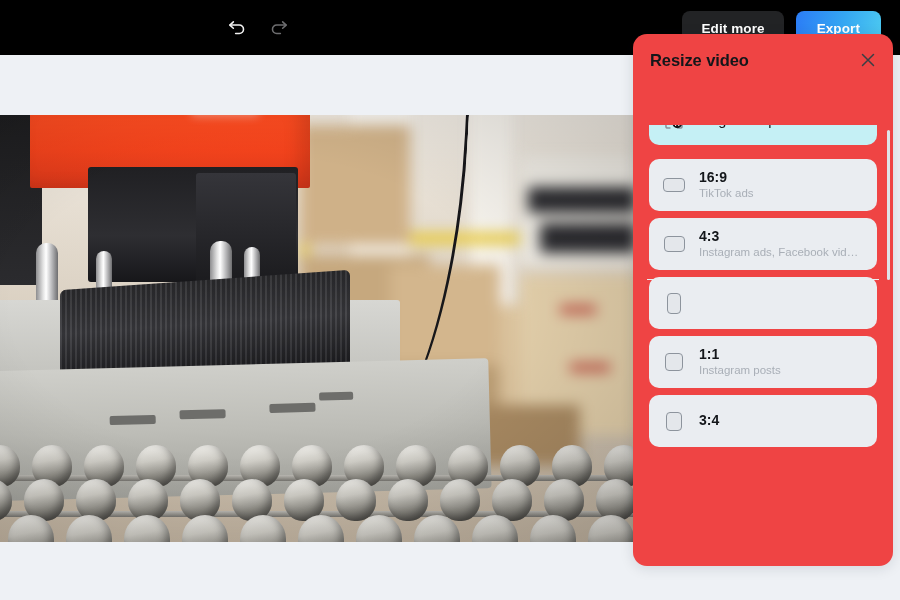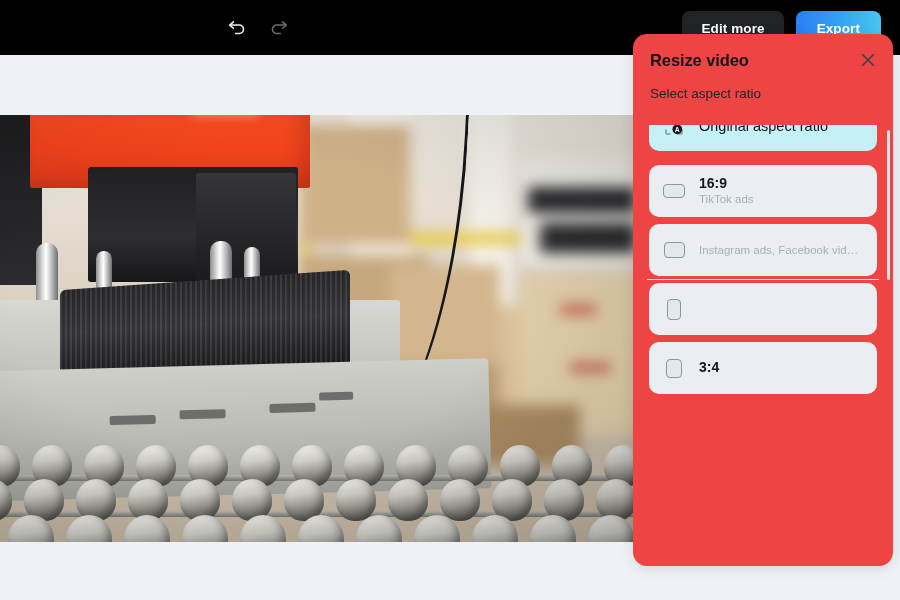--- a/index.html
+++ b/index.html
@@ -153,21 +153,21 @@
   .close-btn {
     position:absolute; right:12px; top:13px; width:26px; height:26px;
     display:flex; align-items:center; justify-content:center; cursor:pointer;
     background:transparent; border:none;
   }
   .panel-sub {
     padding:16px 17px 0 17px; font-size:13.5px; color:#22262b;
   }
   .ratio-scroll {
     position:absolute; left:0; top:91px; right:0; bottom:0;
-    overflow:hidden; padding:10px 16px;
+    overflow:hidden; padding:4px 16px;
   }
   .ratio-item {
     display:flex; align-items:center; gap:13px;
     height:52px; border-radius:10px; margin-bottom:7px;
     padding:0 13px; cursor:pointer; background:#eaedf1;
   }
   .ratio-item.first { background:#c5f0f5; margin-top:-34px; margin-bottom:14px; height:50px; }
   .ratio-texts { display:flex; flex-direction:column; justify-content:center; min-width:0; }
   .ratio-label { font-size:14px; font-weight:bold; color:#13161a; line-height:1.25; }
   .ratio-label.big { font-size:14.5px; font-weight:normal; color:#13161a; }
@@ -322,21 +322,20 @@
 
     <div class="panel-header">
       <div class="panel-title">Resize video</div>
       <button class="close-btn">
         <svg width="16" height="16" viewBox="0 0 16 16">
           <path d="M2.5 2.5 L13.5 13.5 M13.5 2.5 L2.5 13.5" stroke="#3a3f45" stroke-width="1.5" stroke-linecap="round"></path>
         </svg>
       </button>
     </div>
 
-    <div class="panel-sub">Select aspect ratio</div>
 
     <div class="ratio-scroll">
 
       <div class="ratio-item first">
         <span class="ratio-icon">
           <svg width="22" height="22" viewBox="0 0 24 24">
             <path d="M3.2 7.6 V5.2 a2 2 0 0 1 2-2 H7.6" stroke="#8d949d" stroke-width="1.7" fill="none" stroke-linecap="round"></path>
             <path d="M16.4 3.2 H18.8 a2 2 0 0 1 2 2 V7.6" stroke="#8d949d" stroke-width="1.7" fill="none" stroke-linecap="round"></path>
             <path d="M20.8 16.4 V18.8 a2 2 0 0 1 -2 2 H16.4" stroke="#8d949d" stroke-width="1.7" fill="none" stroke-linecap="round"></path>
             <path d="M7.6 20.8 H5.2 a2 2 0 0 1 -2 -2 V16.4" stroke="#8d949d" stroke-width="1.7" fill="none" stroke-linecap="round"></path>
@@ -359,33 +358,43 @@
           <div class="ratio-label">16:9</div>
           <div class="ratio-desc">TikTok ads</div>
         </div>
       </div>
 
       <div class="ratio-item">
         <span class="ratio-icon">
           <span class="shape" style="display:block;width:21px;height:16px;"></span>
         </span>
         <div class="ratio-texts">
+          <div class="ratio-label">4:3</div>
           <div class="ratio-desc">Instagram ads, Facebook videos</div>
         </div>
       </div>
 
 
       <div class="ratio-item">
         <span class="ratio-icon">
           <span class="shape" style="display:block;width:14px;height:21px;"></span>
         </span>
         <div class="ratio-texts">
         </div>
       </div>
 
+      <div class="ratio-item">
+        <span class="ratio-icon">
+          <span class="shape" style="display:block;width:18px;height:18px;"></span>
+        </span>
+        <div class="ratio-texts">
+          <div class="ratio-label">1:1</div>
+          <div class="ratio-desc">Instagram posts</div>
+        </div>
+      </div>
 
       <div class="ratio-item">
         <span class="ratio-icon">
           <span class="shape" style="display:block;width:16px;height:19px;"></span>
         </span>
         <div class="ratio-texts">
           <div class="ratio-label">3:4</div>
         </div>
       </div>
 

